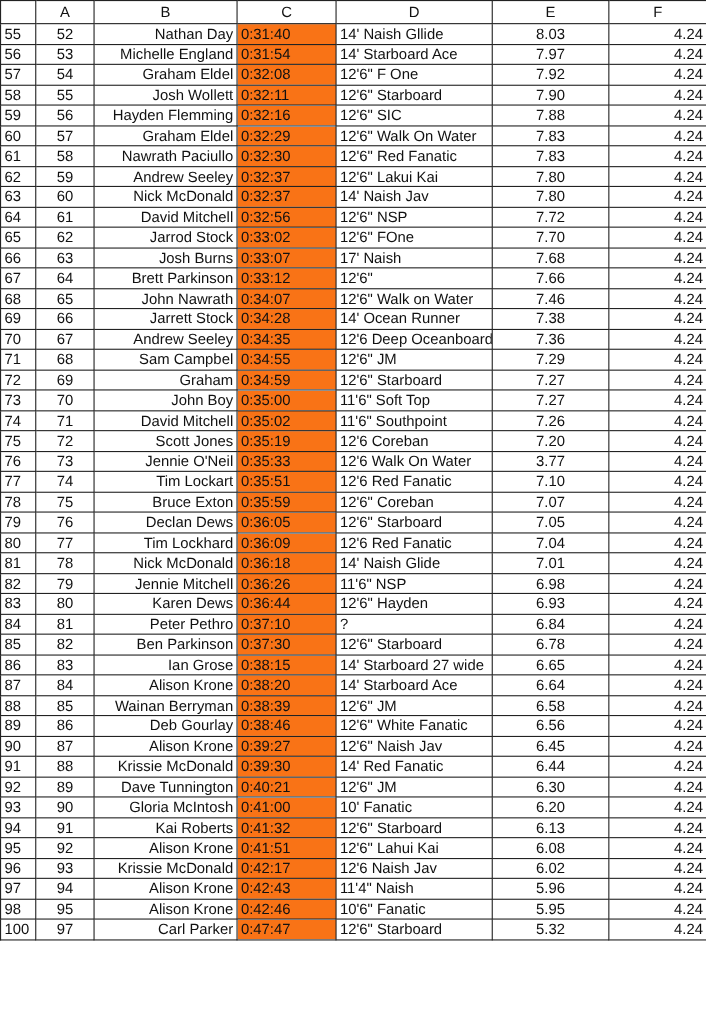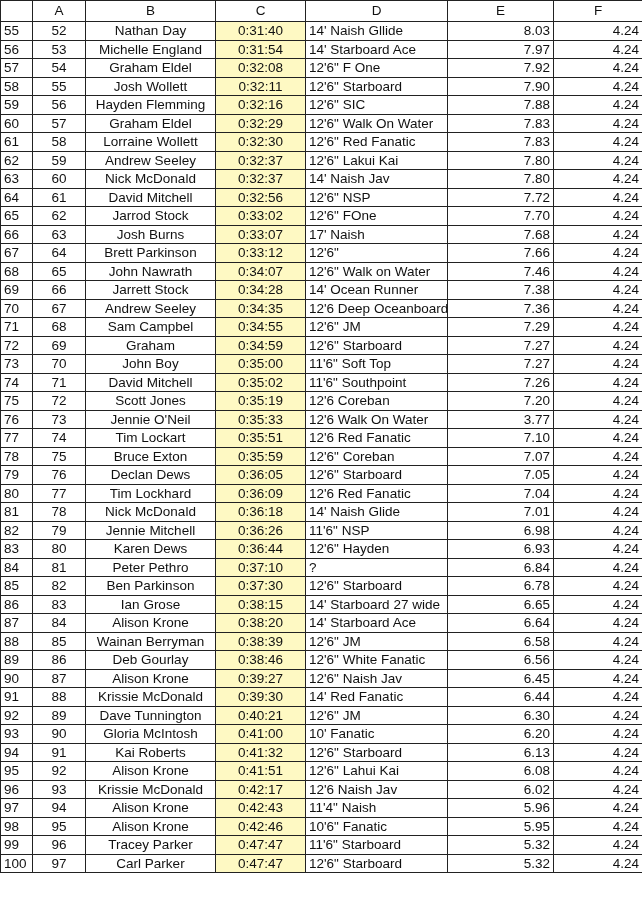--- a/index.html
+++ b/index.html
@@ -22,24 +22,24 @@
   }
   table.sheet thead th {
     height: 20px;
     line-height: 20px;
     font-weight: normal;
     text-align: center;
     background: #ffffff;
   }
   td.rownum { text-align:left; padding-left:2px; }
   td.place { text-align:center; }
-  td.name { text-align:center; }
-  td.time { text-align:center; background:#fef9c3; }
+  td.name { text-align:right; }
+  td.time { background:#f97316; }
   td.board { text-align:left;margin-left:13px; }
-  td.speed { text-align:right; }
+  td.speed { text-align:center; }
   td.dist { text-align:right; }
   th.corner { background:#ffffff; }
 </style>
 </head>
 <body>
 
 <table class="sheet">
   <colgroup>
     <col style="width:32px">
     <col style="width:53px">
@@ -111,21 +111,21 @@
         <td class="place">57</td>
         <td class="name">Graham Eldel</td>
         <td class="time">0:32:29</td>
         <td class="board">12'6" Walk On Water</td>
         <td class="speed">7.83</td>
         <td class="dist">4.24</td>
       </tr>
       <tr>
         <td class="rownum">61</td>
         <td class="place">58</td>
-        <td class="name">Lorraine Wollett</td>
+        <td class="name">Nawrath Paciullo</td>
         <td class="time">0:32:30</td>
         <td class="board">12'6" Red Fanatic</td>
         <td class="speed">7.83</td>
         <td class="dist">4.24</td>
       </tr>
       <tr>
         <td class="rownum">62</td>
         <td class="place">59</td>
         <td class="name">Andrew Seeley</td>
         <td class="time">0:32:37</td>
@@ -451,29 +451,20 @@
       <tr>
         <td class="rownum">98</td>
         <td class="place">95</td>
         <td class="name">Alison Krone</td>
         <td class="time">0:42:46</td>
         <td class="board">10'6" Fanatic</td>
         <td class="speed">5.95</td>
         <td class="dist">4.24</td>
       </tr>
       <tr>
-        <td class="rownum">99</td>
-        <td class="place">96</td>
-        <td class="name">Tracey Parker</td>
-        <td class="time">0:47:47</td>
-        <td class="board">11'6" Starboard</td>
-        <td class="speed">5.32</td>
-        <td class="dist">4.24</td>
-      </tr>
-      <tr>
         <td class="rownum">100</td>
         <td class="place">97</td>
         <td class="name">Carl Parker</td>
         <td class="time">0:47:47</td>
         <td class="board">12'6" Starboard</td>
         <td class="speed">5.32</td>
         <td class="dist">4.24</td>
       </tr>
     </tbody>
 </table>

